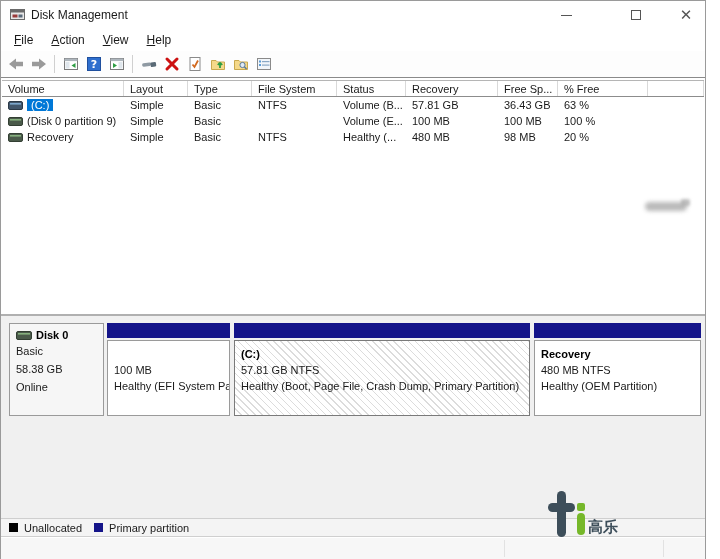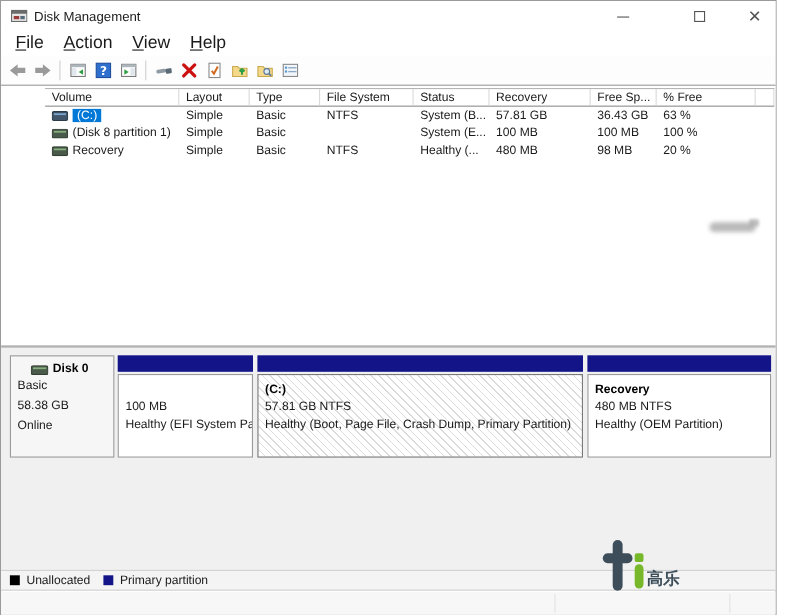--- a/index.html
+++ b/index.html
@@ -17,55 +17,55 @@
              align-items:center; justify-content:center; color:#555; font-size:13px; }
   .btn-min { left:546px; }
   .btn-max { left:616px; }
   .btn-close { left:666px; font-size:15px; }
   .max-glyph { width:10px; height:10px; border:1px solid #555; }
   .min-glyph { width:11px; height:0; border-top:1px solid #555; }
 
   
   .menubar { position:absolute; left:0; top:28px; width:100%; height:22px;
              display:flex; align-items:center; padding-left:4px; background:#fff; }
-  .menu-item { font-size:16px; color:#1a1a1a; padding:2px 9px; }
+  .menu-item { font-size:12px; color:#1a1a1a; padding:2px 9px; }
   .menu-item::first-letter { text-decoration:underline; }
 
   
   .toolbar { position:absolute; left:0; top:50px; width:100%; height:27px;
              display:flex; align-items:center; padding-left:3px;
              background:#fdfdfd; border-bottom:1px solid #8a8a8a; }
   .tb-btn { width:23px; height:22px; display:flex; align-items:center; justify-content:center; }
   .tb-sep { width:1px; height:18px; background:#d0d0d0; margin:0 4px; }
   .tb-btn svg { width:16px; height:16px; }
 
   
   .upper-pane { position:absolute; left:0; top:77px; width:704px; height:236px; background:#fff; }
   .vtable { position:absolute; left:1px; top:2px; width:702px; }
-  .vrow { display:flex; height:16px; align-items:center;margin-left:39px; }
+  .vrow { display:flex; height:16px; align-items:center; }
   .vhead { height:17px; border-top:1px solid #b5b5b5; border-bottom:1px solid #8c8c8c; }
   .cell { height:100%; display:flex; align-items:center; padding-left:6px;
           font-size:11px; color:#1a1a1a; white-space:nowrap; overflow:hidden; }
   .vhead .cell { border-right:1px solid #d9d9d9; color:#1a1a1a; }
   .col-volume{width:122px}.col-layout{width:64px}.col-type{width:64px}
   .col-fs{width:85px}.col-status{width:69px}.col-capacity{width:92px}
   .col-free{width:60px}.col-pct{width:90px}.col-extra{flex:1}
   .vol-ico { width:15px; height:9px; margin-right:4px; flex:0 0 auto; }
   .sel-label { background:#0078d7; color:#ffffff; padding:0 4px; }
   .redact { position:absolute; left:644px; top:124px; width:42px; height:9px;
             background:#9d9d9d; border-radius:5px; filter:blur(2px); opacity:.7; }
   .redact2 { position:absolute; left:680px; top:121px; width:9px; height:7px;
              background:#a8a8a8; border-radius:2px; filter:blur(1.5px); opacity:.7; }
 
   
   .lower-pane { position:absolute; left:0; top:313px; width:704px; height:204px;
                 background:#f0f0f0; border-top:2px solid #b0b0b0; }
   .disk-label-panel { position:absolute; left:8px; top:7px; width:95px; height:93px;
                       background:#f6f6f6; border:1px solid #9a9a9a; padding:5px 0 0 6px; }
-  .disk-title { display:flex; align-items:flex-end; gap:4px; font-size:11px; font-weight:bold; color:#000;margin-left:12px; }
+  .disk-title { display:flex; align-items:center; gap:4px; font-size:11px; font-weight:bold; color:#000; }
   .disk-ico { width:16px; height:9px; }
   .disk-sub { font-size:11px; color:#1a1a1a; line-height:16px; margin-top:2px; }
 
   .part { position:absolute; top:7px; height:93px; }
   .part-bar { position:absolute; left:0; top:0; width:100%; height:15px; background:#141489; }
   .part-body { position:absolute; left:0; top:17px; width:100%; height:76px;
                background:#ffffff; border:1px solid #9a9a9a; padding:7px 0 0 6px; overflow:hidden; }
   .part-body.hatch {
       background:repeating-linear-gradient(45deg,#ffffff 0px,#ffffff 4px,#dcdcdc 4px,#dcdcdc 5px);
       border:1px solid #7a7a7a; }
@@ -223,39 +223,39 @@
           <div class="cell col-volume">
             <svg class="vol-ico" viewBox="0 0 15 9">
               <rect x="0.5" y="0.5" width="14" height="8" rx="1.5" fill="#41566b" stroke="#2c3a47"></rect>
               <rect x="2" y="2" width="11" height="1.6" fill="#7da7cc"></rect>
             </svg>
             <span class="sel-label">(C:)</span>
           </div>
           <div class="cell col-layout">Simple</div>
           <div class="cell col-type">Basic</div>
           <div class="cell col-fs">NTFS</div>
-          <div class="cell col-status">System (B...</div>
+          <div class="cell col-status">Volume (B...</div>
           <div class="cell col-capacity">57.81 GB</div>
           <div class="cell col-free">36.43 GB</div>
           <div class="cell col-pct">63 %</div>
           <div class="cell col-extra"></div>
         </div>
 
         <div class="vrow">
           <div class="cell col-volume">
             <svg class="vol-ico" viewBox="0 0 15 9">
               <rect x="0.5" y="0.5" width="14" height="8" rx="1.5" fill="#4a5a4a" stroke="#333f33"></rect>
               <rect x="2" y="2" width="11" height="1.6" fill="#86b07e"></rect>
             </svg>
-            <span>(Disk 8 partition 1)</span>
+            <span>(Disk 0 partition 9)</span>
           </div>
           <div class="cell col-layout">Simple</div>
           <div class="cell col-type">Basic</div>
           <div class="cell col-fs"></div>
-          <div class="cell col-status">System (E...</div>
+          <div class="cell col-status">Volume (E...</div>
           <div class="cell col-capacity">100 MB</div>
           <div class="cell col-free">100 MB</div>
           <div class="cell col-pct">100 %</div>
           <div class="cell col-extra"></div>
         </div>
 
         <div class="vrow">
           <div class="cell col-volume">
             <svg class="vol-ico" viewBox="0 0 15 9">
               <rect x="0.5" y="0.5" width="14" height="8" rx="1.5" fill="#4a5a4a" stroke="#333f33"></rect>

